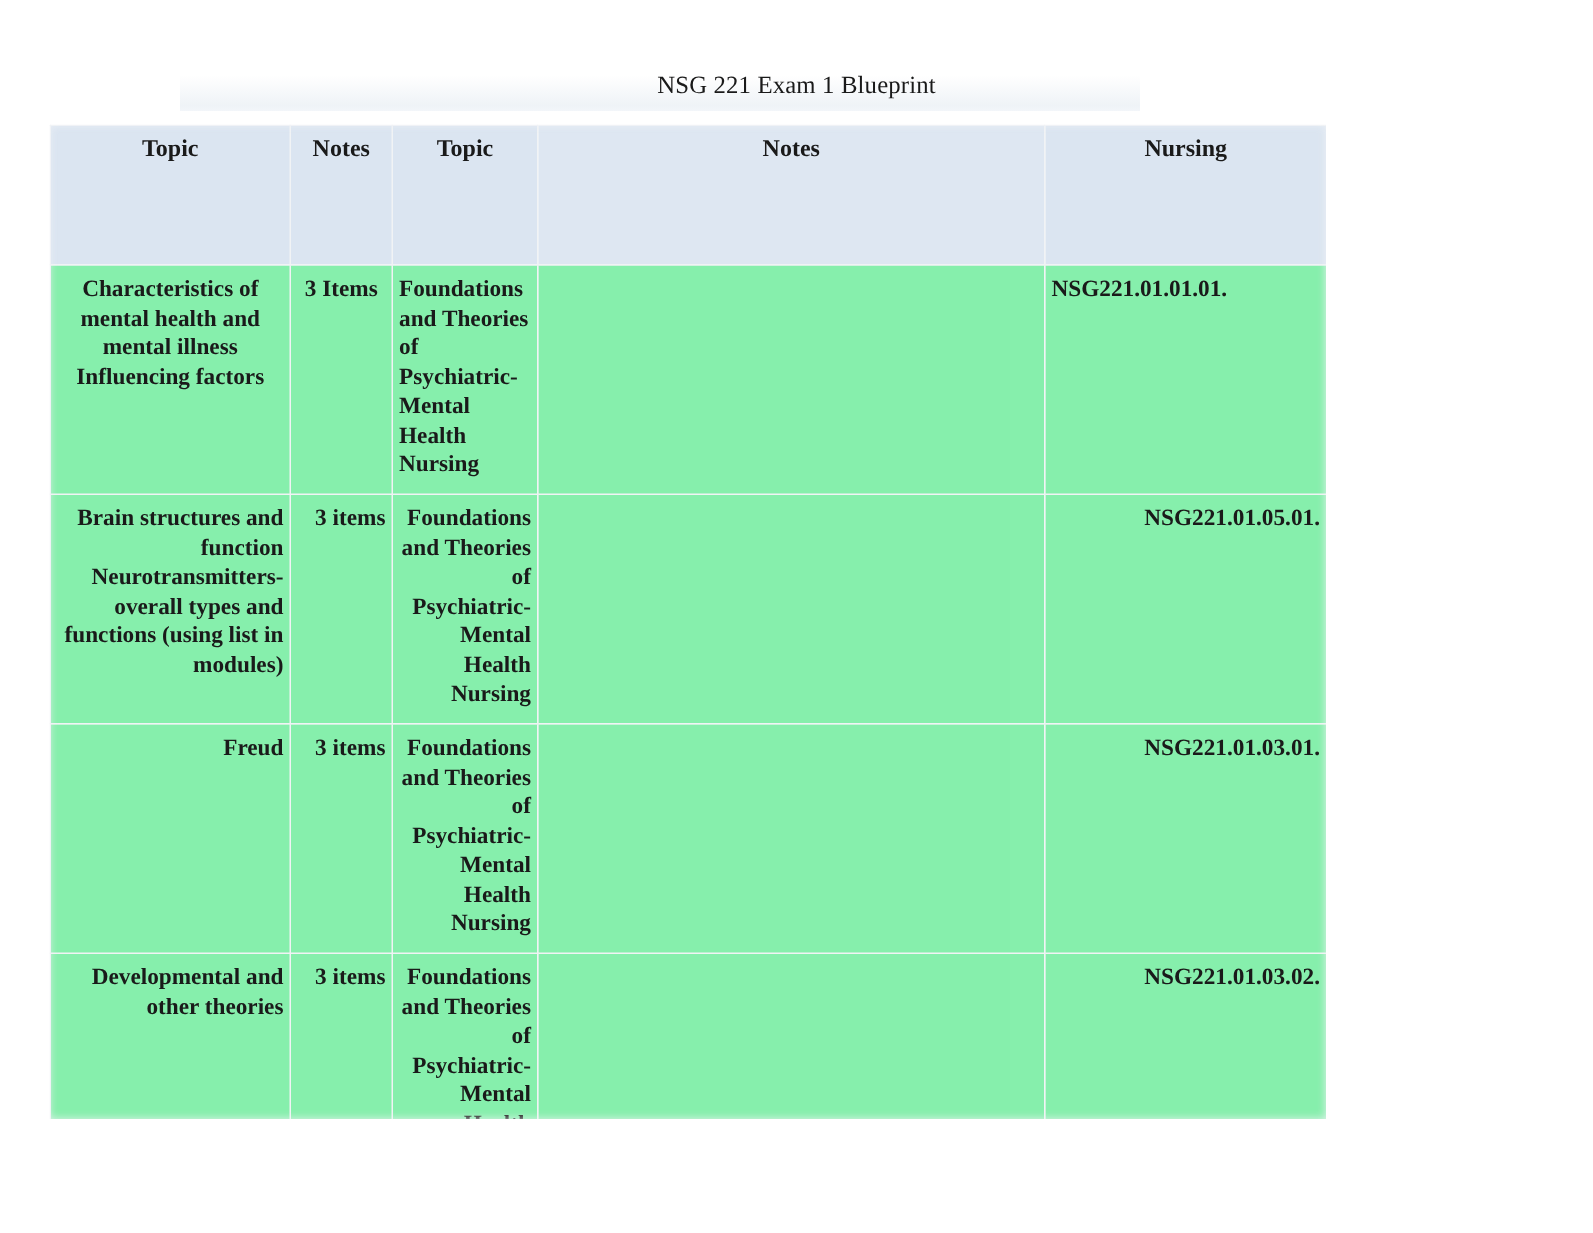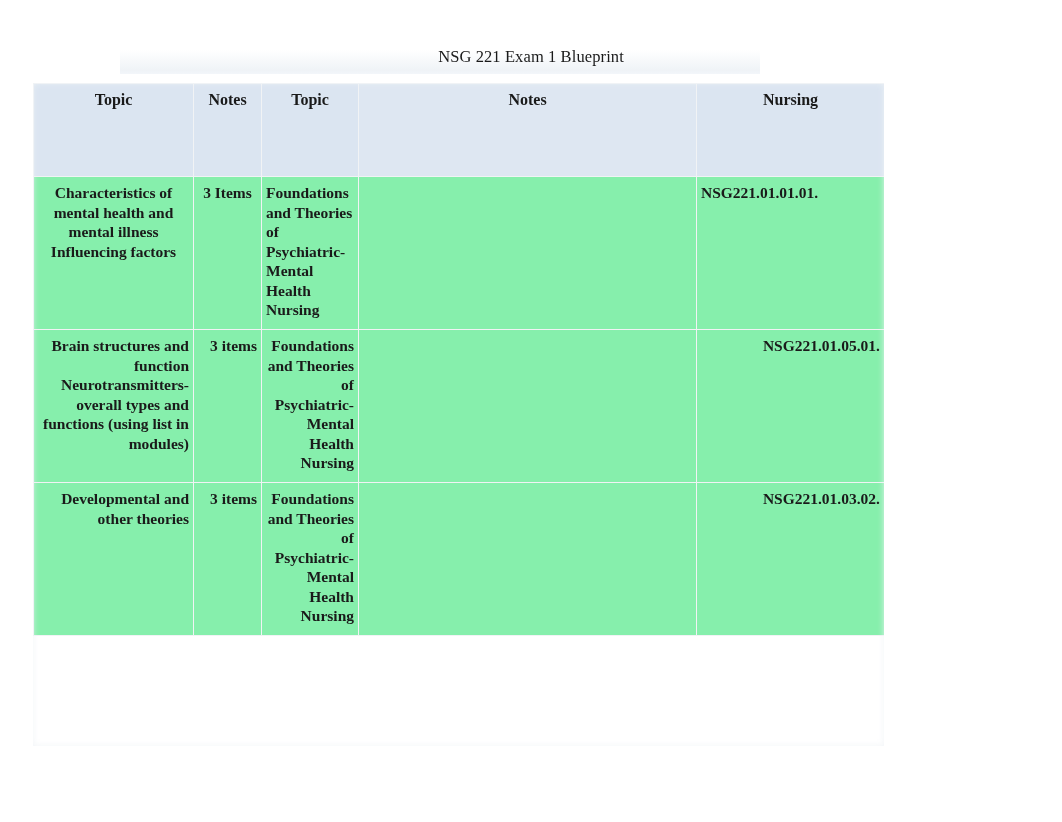--- a/index.html
+++ b/index.html
@@ -135,20 +135,27 @@
         <td class="cell-loc">NSG221.01.01.01.</td>
       </tr>
       <tr class="row-tall2">
         <td class="ta-center">Brain structures and function Neurotransmitters-overall types and functions (using list in modules)</td>
         <td class="ta-center">3 items</td>
         <td class="ta-center">Foundations and Theories of Psychiatric-Mental Health Nursing</td>
         <td class="cell-notes"></td>
         <td class="cell-loc">NSG221.01.05.01.</td>
       </tr>
       <tr class="row-tall2">
+        <td class="ta-center">Freud</td>
+        <td class="ta-center">3 items</td>
+        <td class="ta-center">Foundations and Theories of Psychiatric-Mental Health Nursing</td>
+        <td class="cell-notes"></td>
+        <td class="cell-loc">NSG221.01.03.01.</td>
+      </tr>
+      <tr class="row-tall2">
         <td class="ta-center">Developmental and other theories</td>
         <td class="ta-center">3 items</td>
         <td class="ta-center">Foundations and Theories of Psychiatric-Mental Health Nursing</td>
         <td class="cell-notes"></td>
         <td class="cell-loc">NSG221.01.03.02.</td>
       </tr>
 
     </tbody>
   </table>
 </div>

